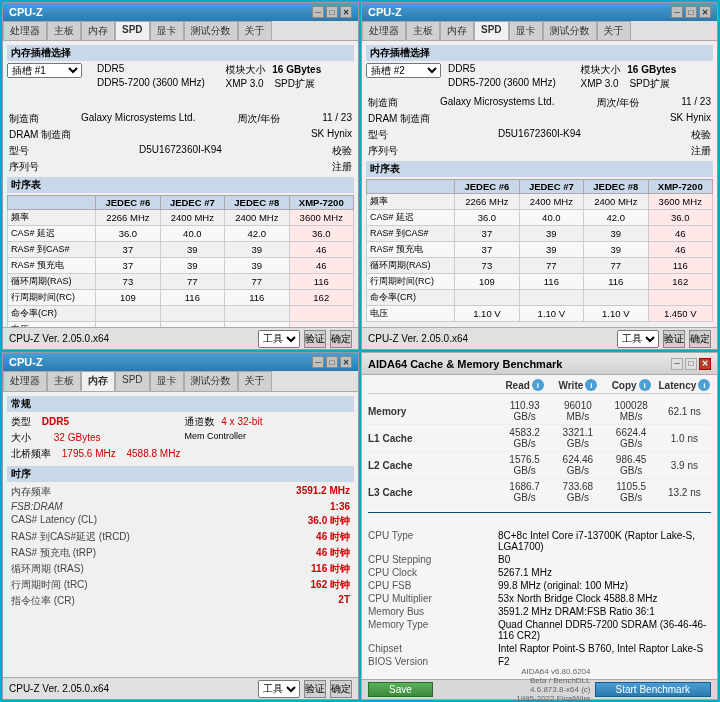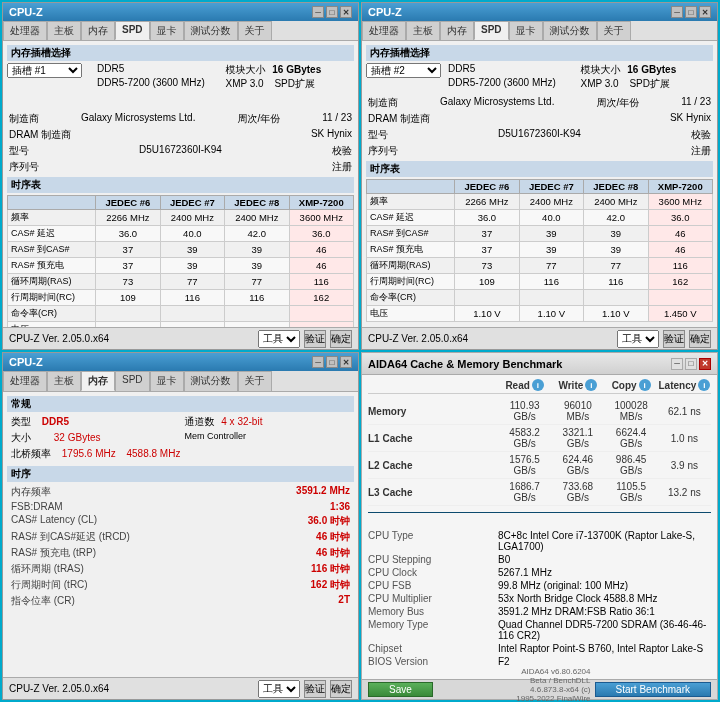--- a/index.html
+++ b/index.html
@@ -570,21 +570,21 @@
           <span style="margin-left:8px; color:#c00;">4588.8 MHz</span>
         </div>
       </div>
       <div class="section-title">时序</div>
       <div id="mem-timings-container">
       <div style="display: flex; justify-content: space-between; padding: 1px 4px; font-size: 10px;">
     <span style="color:#444;">内存频率</span>
     <span style="color:#c00; font-weight:bold;">3591.2 MHz</span>
   </div>
           <div style="display: flex; justify-content: space-between; padding: 1px 4px; font-size: 10px;">
-    <span style="color:#444;">FSB:DRAM</span>
+    <span style="color:#444;font-style:italic;">FSB:DRAM</span>
     <span style="color:#c00; font-weight:bold;">1:36</span>
   </div>
           <div style="display: flex; justify-content: space-between; padding: 1px 4px; font-size: 10px;">
     <span style="color:#444;">CAS# Latency (CL)</span>
     <span style="color:#c00; font-weight:bold;">36.0 时钟</span>
   </div>
           <div style="display: flex; justify-content: space-between; padding: 1px 4px; font-size: 10px;">
     <span style="color:#444;">RAS# 到CAS#延迟 (tRCD)</span>
     <span style="color:#c00; font-weight:bold;">46 时钟</span>
   </div>

